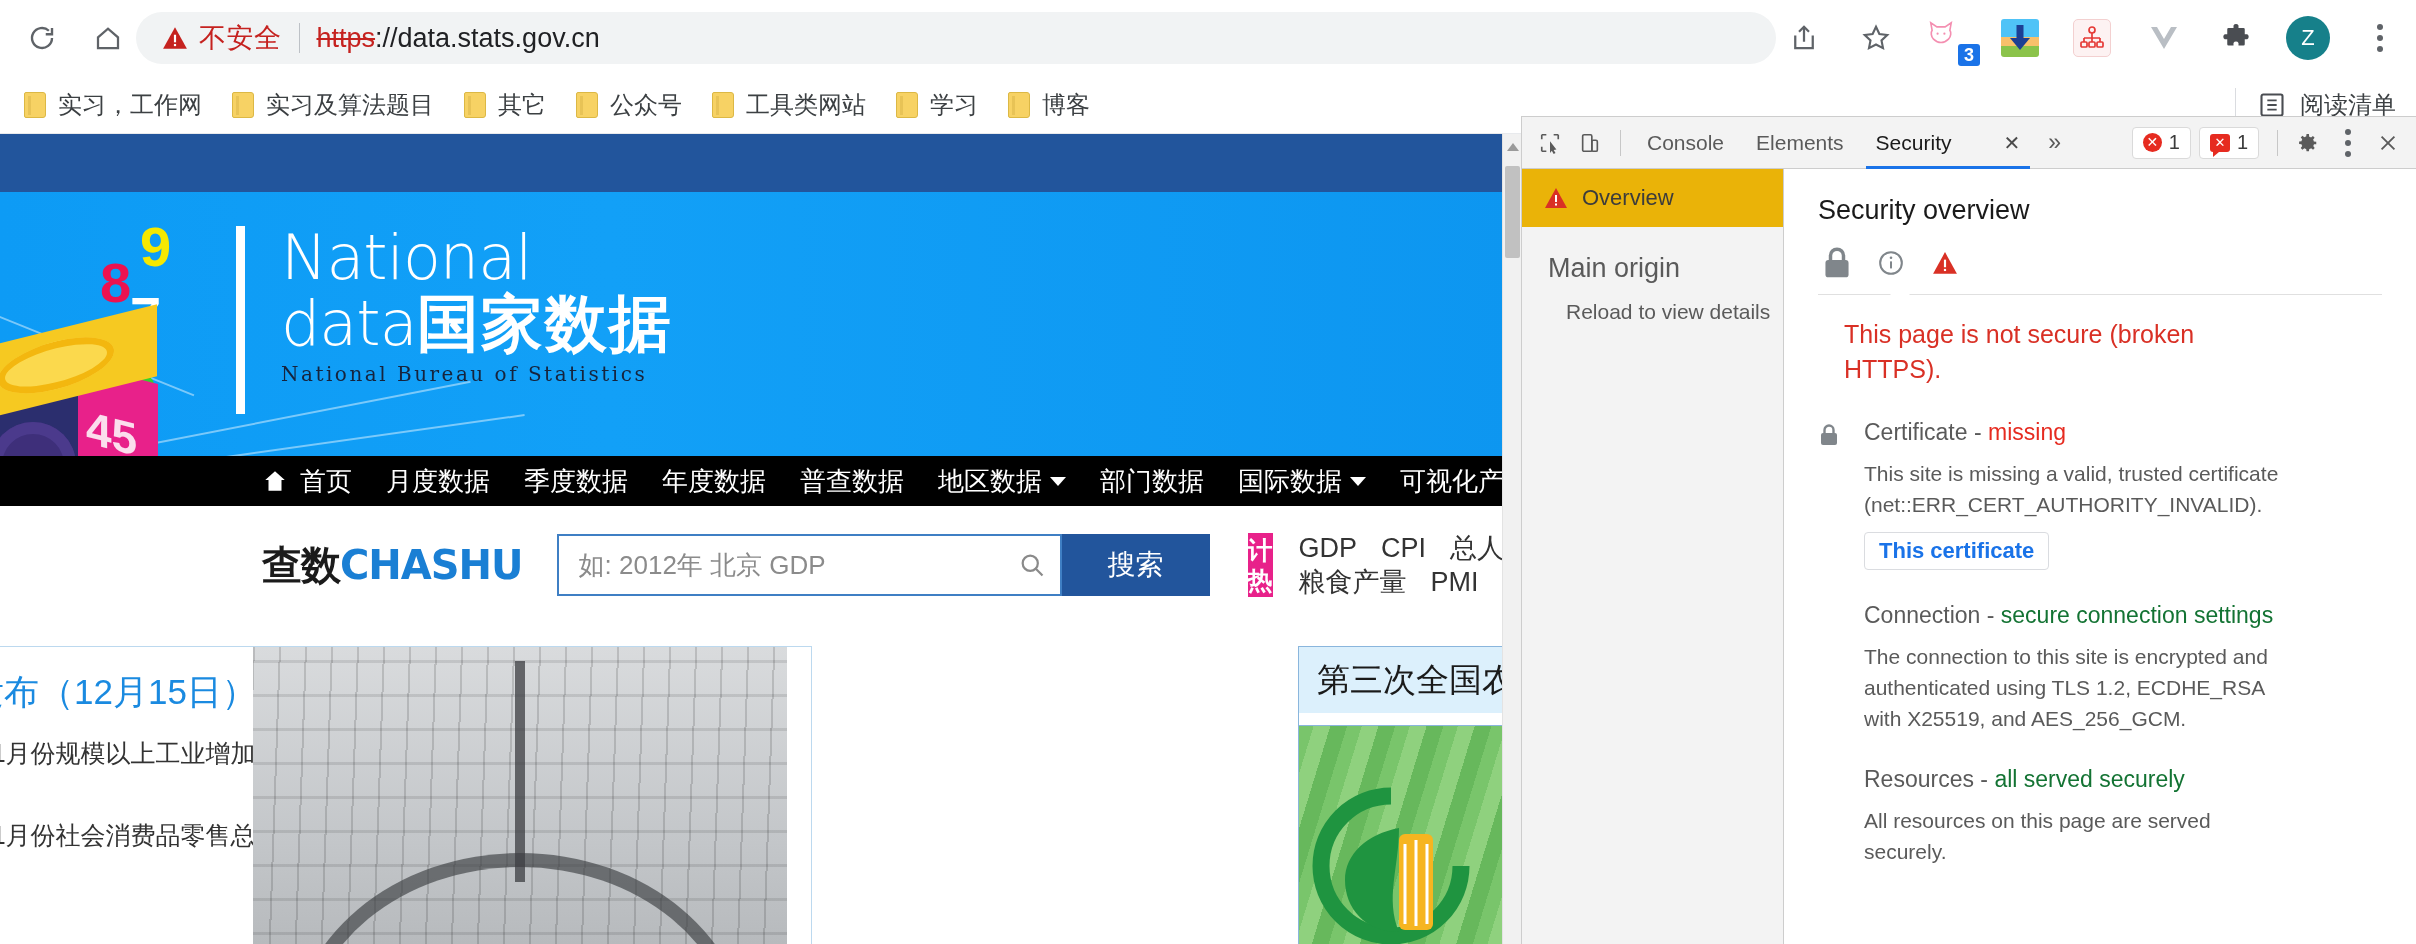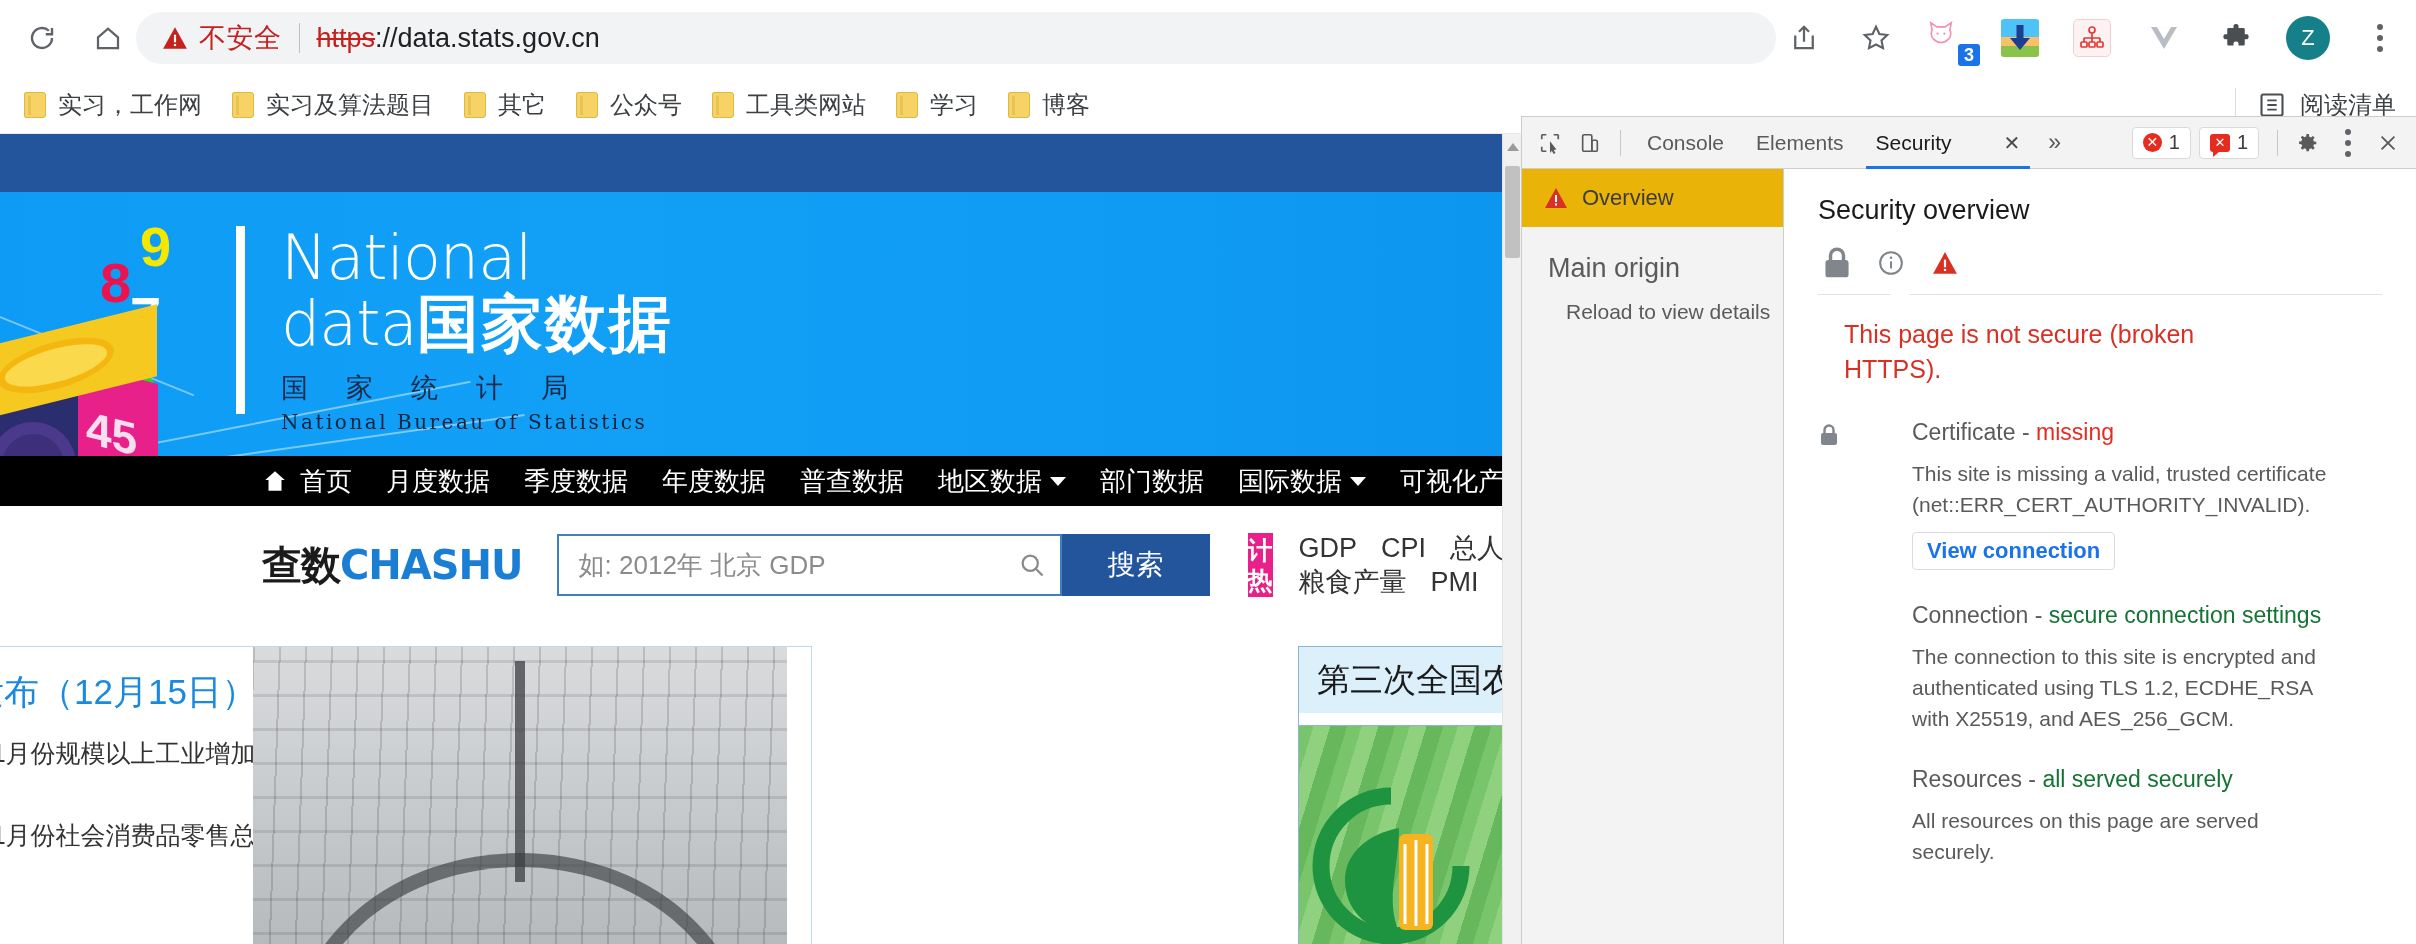--- a/index.html
+++ b/index.html
@@ -375,21 +375,21 @@
     position: absolute; left: 72px; top: -9px; width: 0; height: 0;
     border-left: 10px solid transparent; border-right: 10px solid transparent;
     border-bottom: 10px solid #fff;
   }
   .sec-headline {
     color: #d93025; font-size: 25px; line-height: 35px; margin: 22px 0 0 26px;
     max-width: 430px;
   }
   .sec-block { display: flex; margin: 32px 0 0 2px; }
   .sec-ico { width: 44px; flex: 0 0 auto; padding-top: 5px; }
-  .sec-body { flex: 1; margin-left: 48px; }
+  .sec-body { flex: 1; }
   .sec-title { font-size: 23px; color: #5a5a5a; }
   .sec-title .val-bad { color: #e62b20; }
   .sec-title .val-good { color: #137333; }
   .sec-desc {
     font-size: 21px; color: #5a5a5a; line-height: 31px; margin-top: 12px;
     max-width: 430px;
   }
   .view-cert-btn {
     margin-top: 12px; height: 38px; padding: 0 14px;
     border: 1px solid #dadce0; border-radius: 4px; background: #fff;
@@ -558,21 +558,20 @@
         <div class="cube-side"></div>
         <div class="cube-top"></div>
         <div class="cube-disc"></div>
       </div>
 
       <div class="logo-block">
         <div class="logo-bar"></div>
         <div class="logo-text">
           <div class="logo-l1">National</div>
           <div class="logo-l2"><span>data</span><b>国家数据</b></div>
-          <div class="logo-l3">国家统计局</div>
           <div class="logo-l4">National  Bureau  of  Statistics</div>
         </div>
       </div>
     </div>
 
     <div class="navbar">
       <svg class="home-ico" viewBox="0 0 24 24">
         <path d="M12 3 3 11h3v10h12V11h3z" fill="#fff"></path>
       </svg>
       <span class="nav-item">首页</span>
@@ -761,21 +760,21 @@
         <div class="sec-block">
           <div class="sec-ico">
             <svg class="lock-gray" viewBox="0 0 18 22">
               <rect x="1" y="9" width="16" height="12" rx="2" fill="#80868b"></rect>
               <path d="M4.5 9V6a4.5 4.5 0 0 1 9 0v3" fill="none" stroke="#80868b" stroke-width="2.4"></path>
             </svg>
           </div>
           <div class="sec-body">
             <div class="sec-title"><span>Certificate</span> - <span class="val-bad">missing</span></div>
             <div class="sec-desc">This site is missing a valid, trusted certificate (net::ERR_CERT_AUTHORITY_INVALID).</div>
-            <button class="view-cert-btn">View connection</button>
+            <button class="view-cert-btn">This certificate</button>
           </div>
         </div>
 
         <div class="sec-block">
           <div class="sec-ico">
             <span class="gray-sq"></span>
           </div>
           <div class="sec-body">
             <div class="sec-title"><span>Connection</span> - <span class="val-good">secure connection settings</span></div>
             <div class="sec-desc">The connection to this site is encrypted and authenticated using TLS 1.2, ECDHE_RSA with X25519, and AES_256_GCM.</div>

